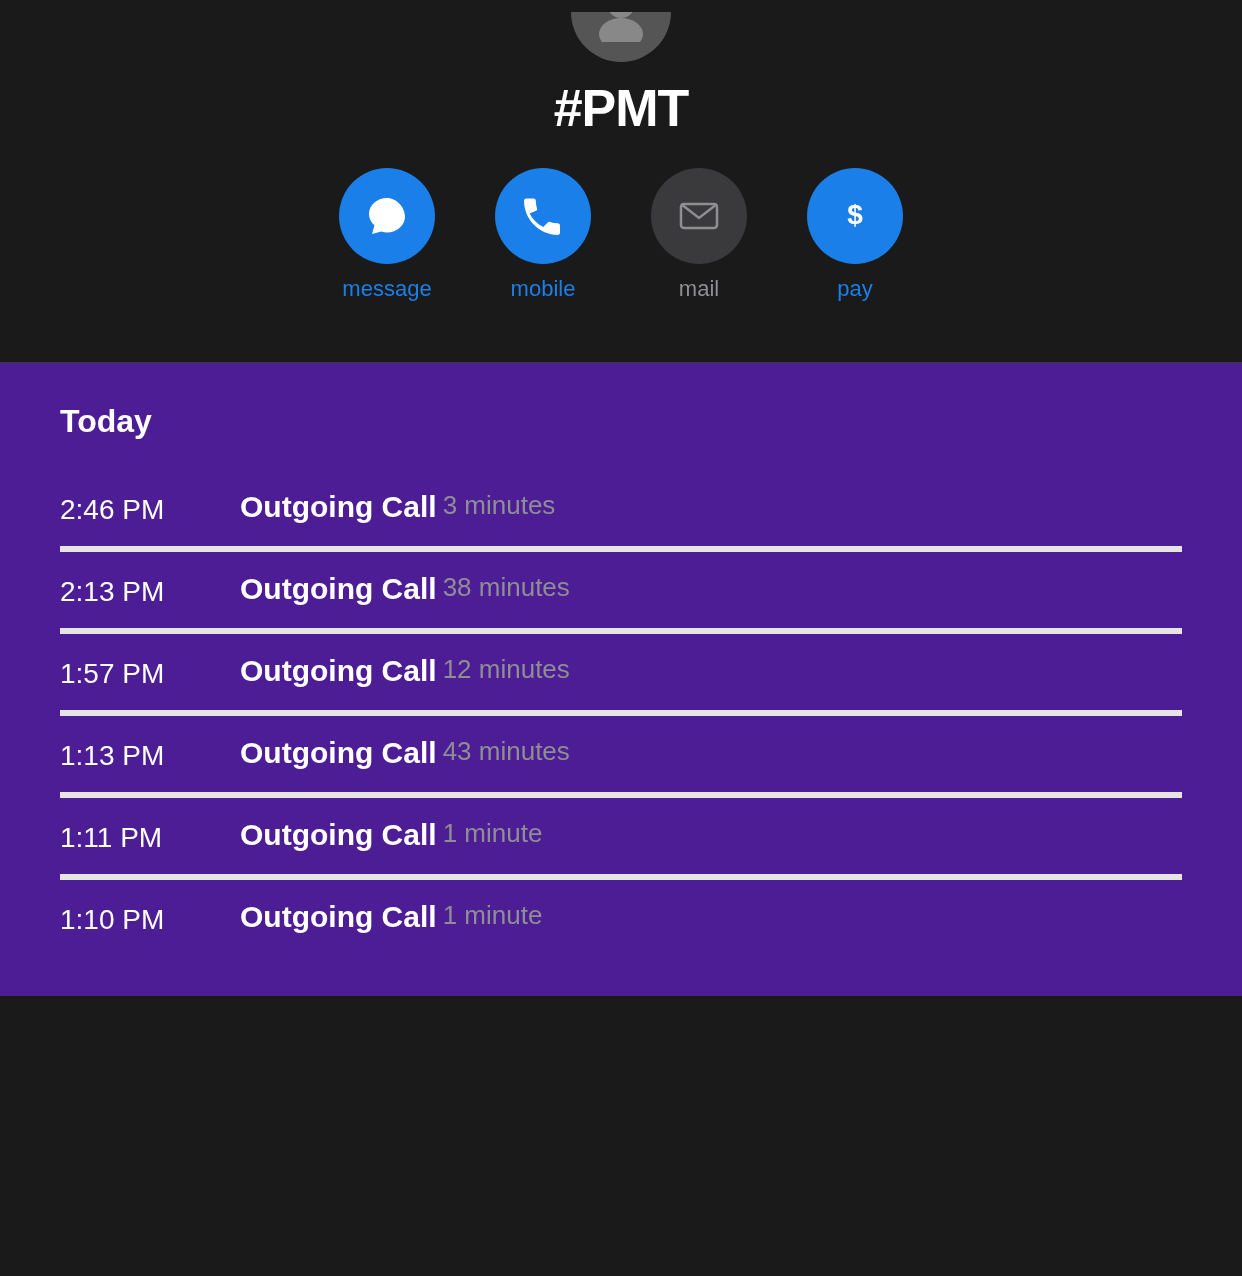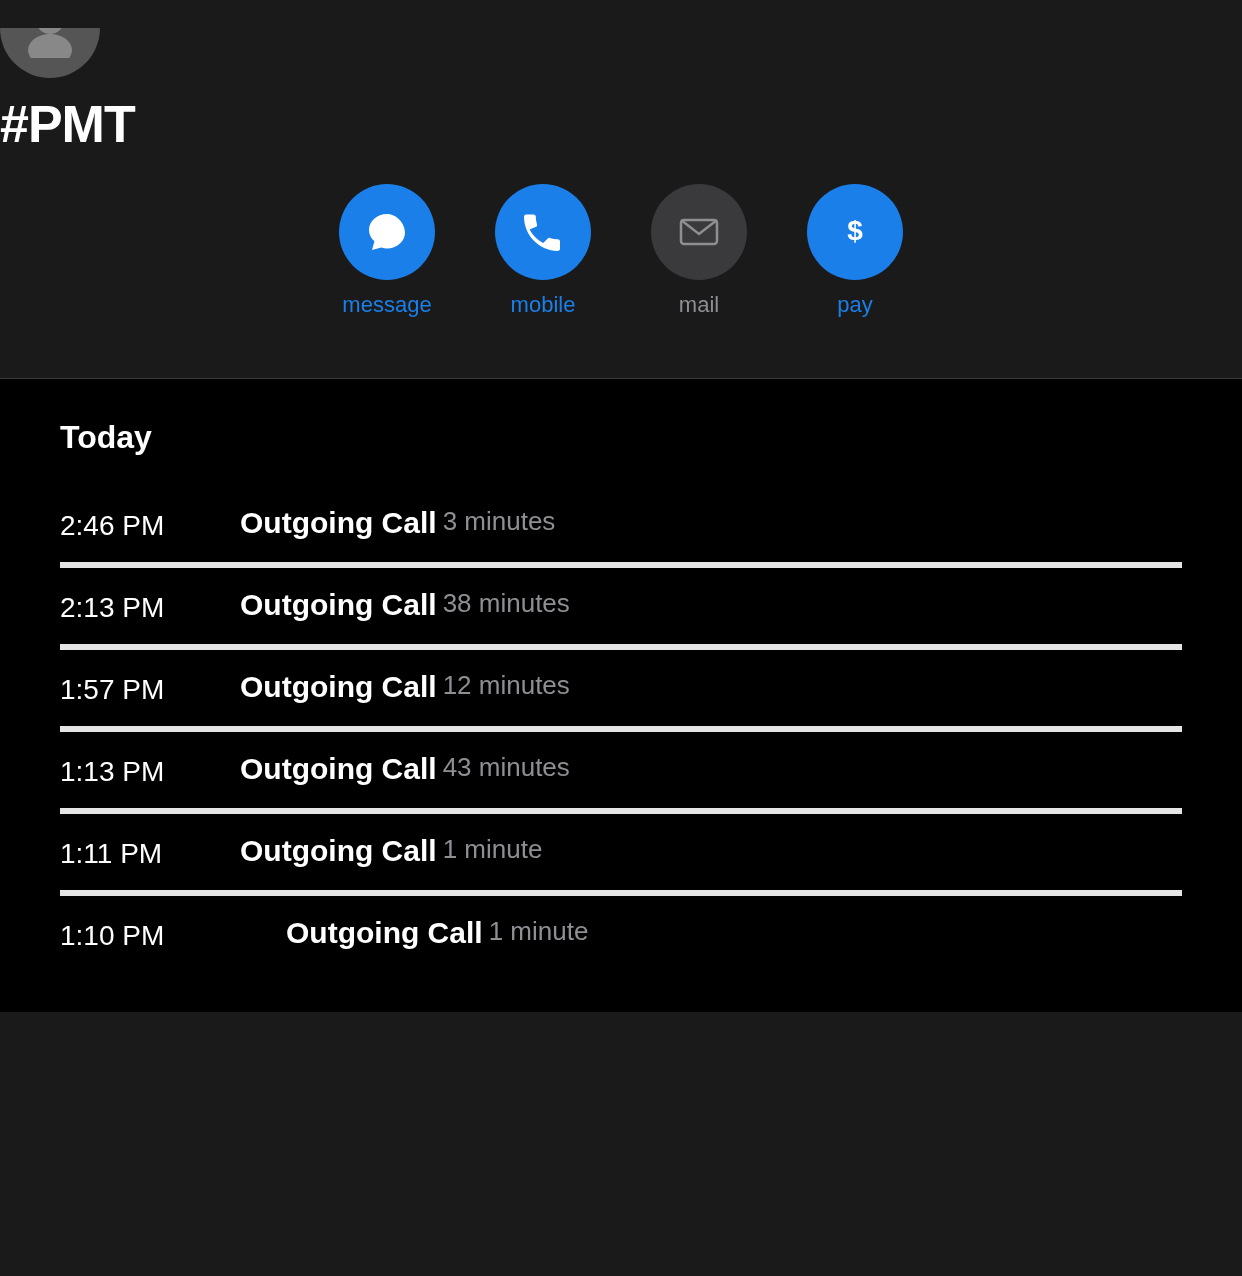--- a/index.html
+++ b/index.html
@@ -13,21 +13,22 @@
       color: #ffffff;
       font-family: -apple-system, BlinkMacSystemFont, 'SF Pro Display', 'Helvetica Neue', sans-serif;
       width: 1242px;
       min-height: 1276px;
       overflow-x: hidden;
     }
 
     .top-section {
       display: flex;
       flex-direction: column;
-      padding-top: 28px;
+      align-items: center;
+      padding-top: 12px;
       padding-bottom: 30px;
       background-color: #1a1a1a;
     }
 
     .avatar-container {
       width: 100px;
       height: 50px;
       overflow: hidden;
       display: flex;
       justify-content: center;
@@ -100,42 +101,41 @@
       color: #8e8e93;
     }
 
     .divider {
       height: 1px;
       background-color: #3a3a3c;
       margin: 0 0;
     }
 
     .call-log-section {
-      background-color: #000000;
+      background-color: #4c1d95;
       padding: 40px 60px;
     }
 
     .section-header {
       font-size: 32px;
       font-weight: 700;
       color: #ffffff;
       margin-bottom: 30px;
     }
 
     .call-entry {
       display: flex;
       flex-direction: row;
       align-items: flex-start;
       padding: 20px 0;
       border-bottom: 6px solid #e5e5e5;
     }
 
     .call-entry:last-child {
       border-bottom: none;
-      gap: 46px;
     }
 
     .call-time {
       font-size: 28px;
       font-weight: 400;
       color: #ffffff;
       width: 180px;
       flex-shrink: 0;
       padding-top: 4px;
     }

